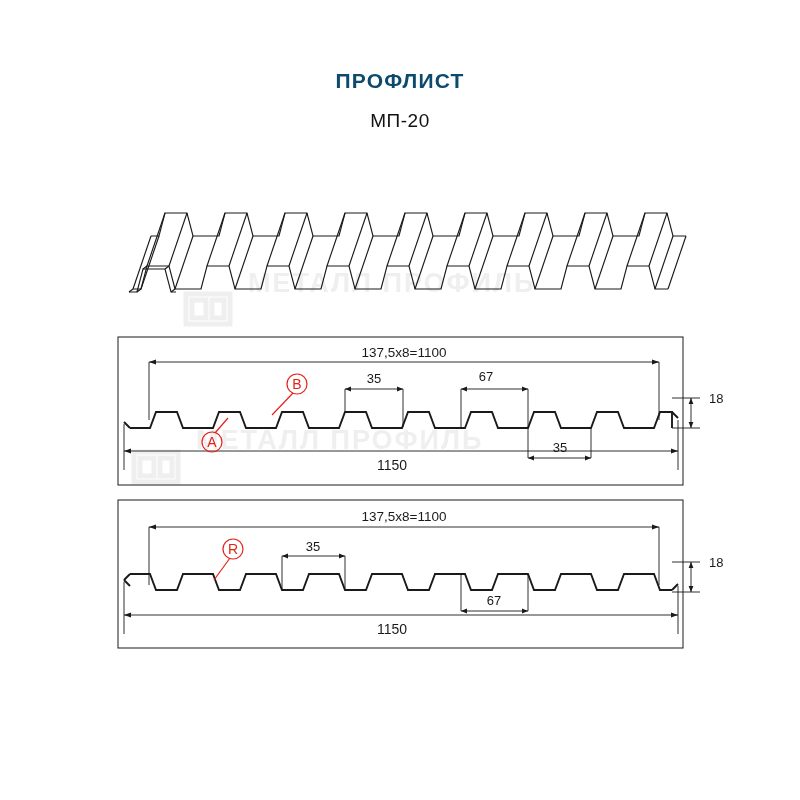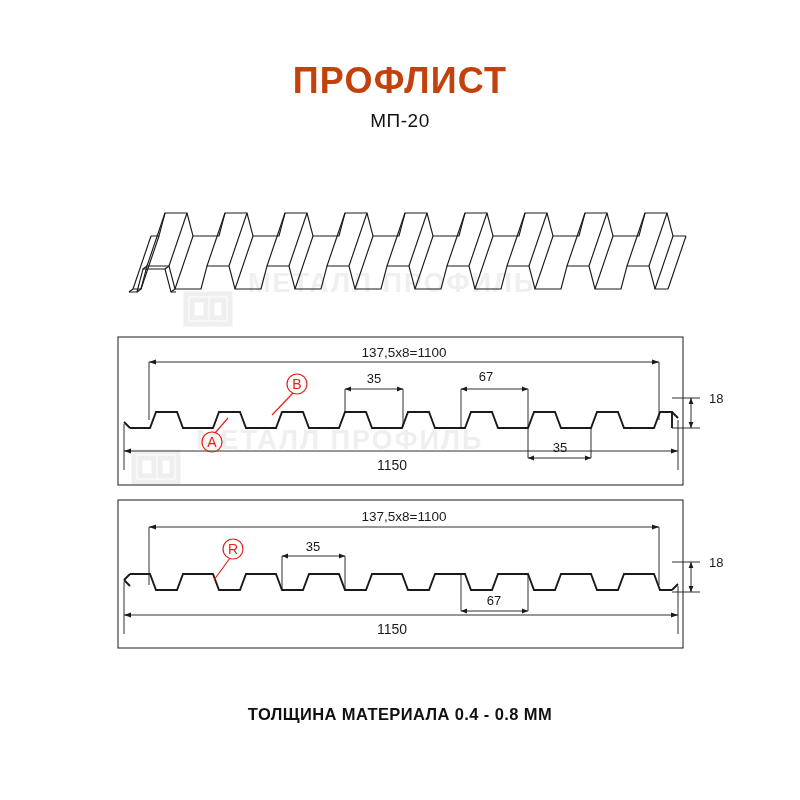--- a/index.html
+++ b/index.html
@@ -21,25 +21,25 @@
     height: 800px;
   }
   .title-block {
     position: absolute;
     left: 0;
     top: 62px;
     width: 800px;
     text-align: center;
   }
   .title-main {
-    font-size: 36px;
+    font-size: 21px;
     font-weight: bold;
     letter-spacing: 1.2px;
     line-height: 38px;
-    color: #c2410c;
+    color: #0c4a6e;
   }
   .title-sub {
     font-size: 19px;
     font-weight: normal;
     letter-spacing: 0.5px;
     margin-top: 10px;
     color: #111;
   }
   .footer-note {
     position: absolute;
@@ -323,15 +323,14 @@
     </g>
 
     <g font-family="Liberation Sans, sans-serif" fill="#e2231a" text-anchor="middle" font-size="14">
       <text x="297" y="389">B</text>
       <text x="212" y="447">A</text>
       <text x="233" y="554">R</text>
     </g>
 
   </svg>
 
-  <div class="footer-note">ТОЛЩИНА МАТЕРИАЛА 0.4 - 0.8 ММ</div>
 
 </div>
 
 </body></html>

